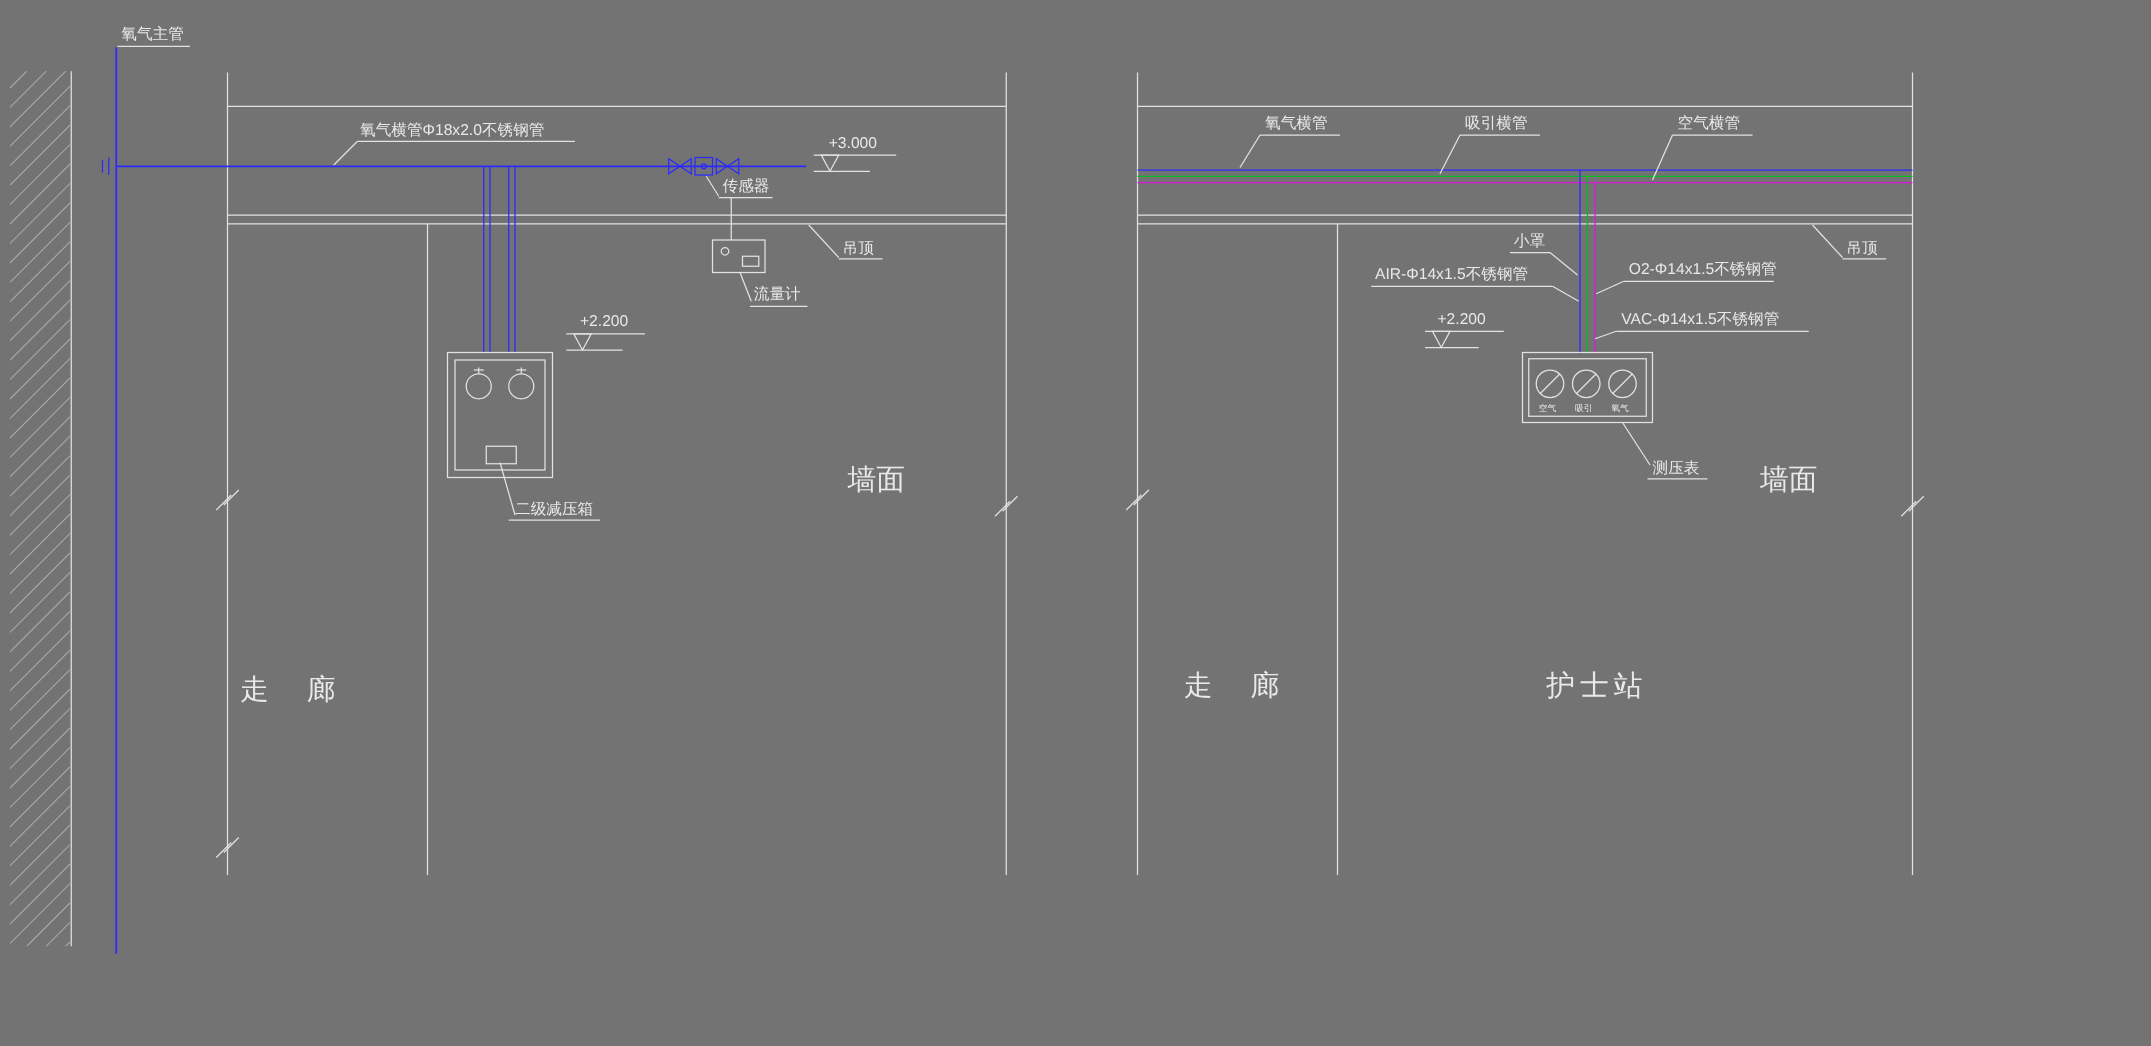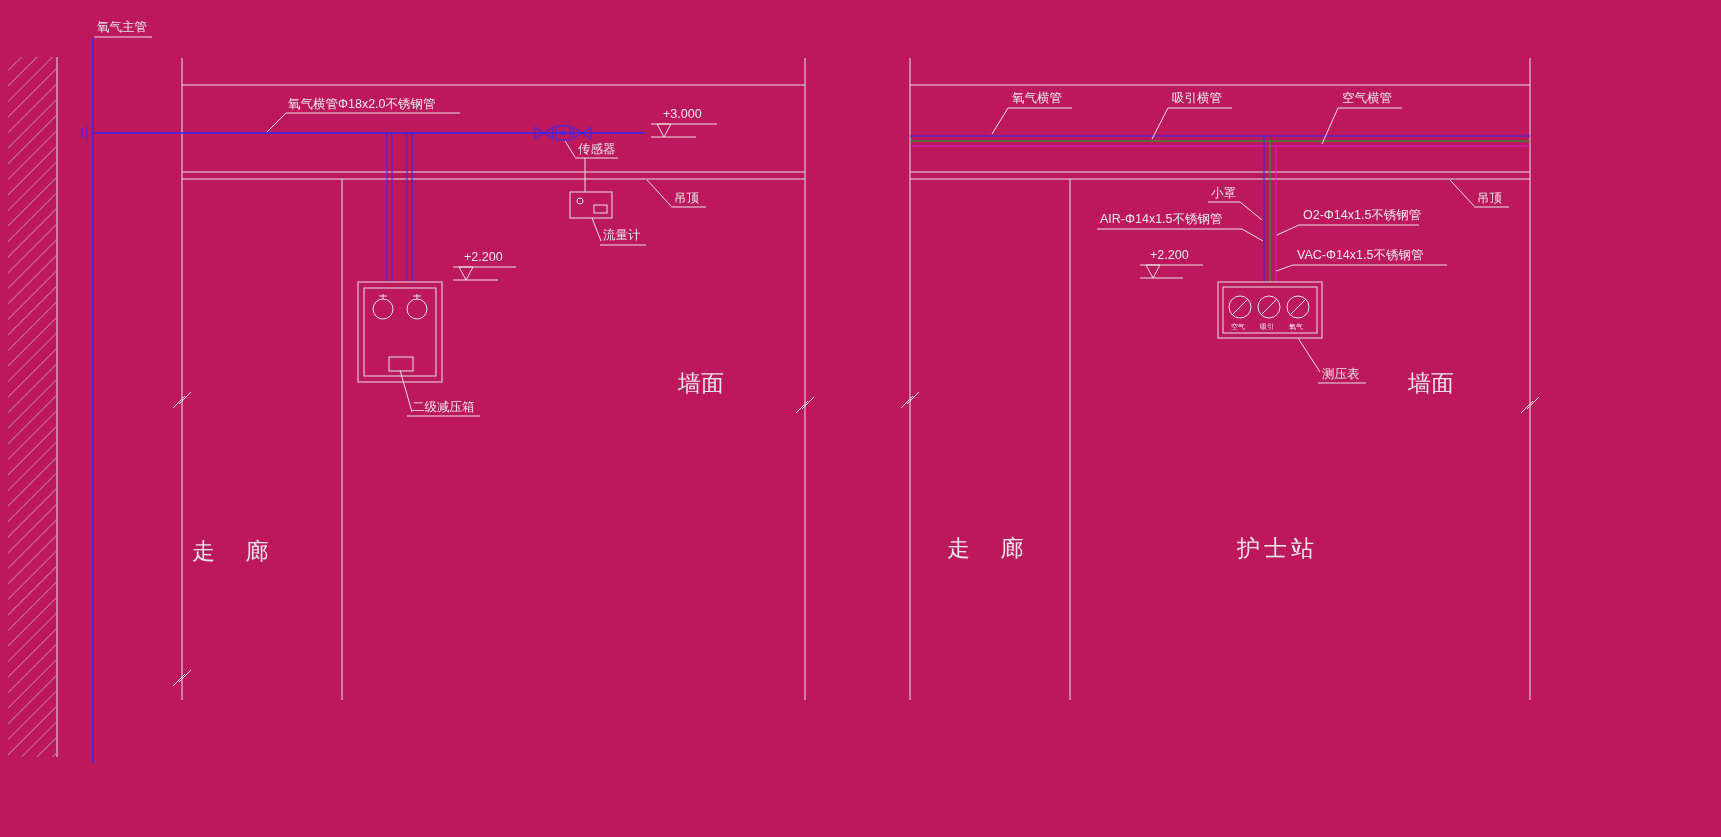--- a/index.html
+++ b/index.html
@@ -1,17 +1,17 @@
 <!DOCTYPE html>
 <html><head>
 <meta charset="utf-8">
 <style>
   html,body{margin:0;padding:0;background:#000;}
   body{font-family:"Liberation Sans", sans-serif;}
-  .stage{position:relative;width:1721px;height:837px;background:#be185d;overflow:hidden;}
+  .stage{position:relative;width:1721px;height:837px;background:#737373;overflow:hidden;}
   svg{display:block;}
   text{fill:#e9e9e9;font-family:"Liberation Sans", sans-serif;}
   .lbl{font-size:12.5px;}
   .lbl-sm{font-size:7px;}
   .lbl-big{font-size:23px;}
   .sp-wide{letter-spacing:12px;}
   .sp-med{letter-spacing:4px;}
   .wline{stroke:#e2e2e2;stroke-width:1;fill:none;}
   .bline{stroke:#2b2bff;stroke-width:1.4;fill:none;}
   .gline{stroke:#00bb22;stroke-width:1.4;fill:none;}

